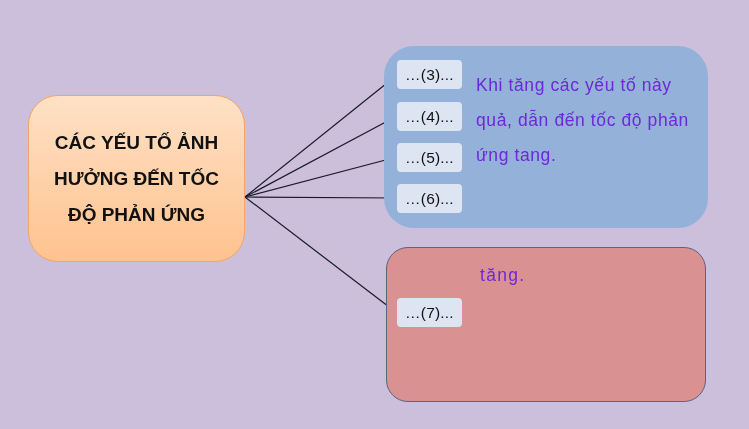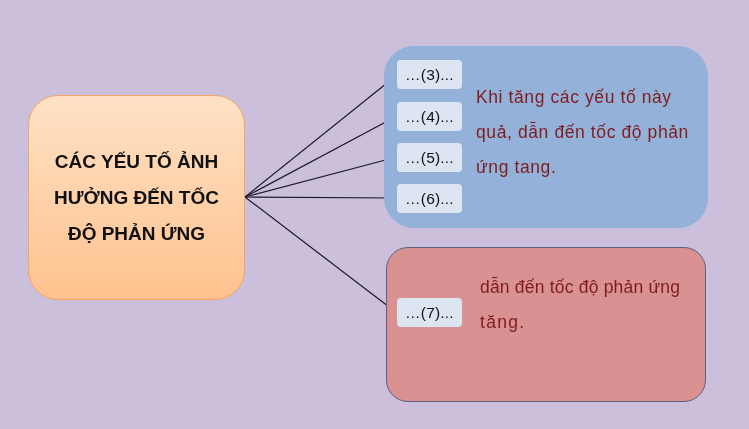--- a/index.html
+++ b/index.html
@@ -1,24 +1,24 @@
 <!DOCTYPE html>
 <html><head>
 <meta charset="utf-8">
 <style>
   html, body { margin:0; padding:0; }
   body { width:749px; height:429px; background:#cbbfdb; position:relative; overflow:hidden; font-family:"Liberation Sans", sans-serif; }
-  .center-box { position:absolute; left:28px; top:95px; width:217px; height:205px; border-radius:30px;
+  .center-box { position:absolute; left:28px; top:95px; width:217px; height:167px; border-radius:30px;
     background:linear-gradient(180deg,#fee1c6 0%,#ffc28e 100%); border:1.5px solid #f4a55e; box-sizing:border-box;
     display:flex; align-items:center; justify-content:center; text-align:center; }
   .center-box span { font-weight:bold; font-size:19px; line-height:36px; color:#111; padding:0 10px; }
   .blue-box { position:absolute; left:384px; top:46px; width:324px; height:182px; border-radius:30px; background:#94b2d9; }
   .red-box { position:absolute; left:386px; top:247px; width:320px; height:155px; border-radius:22px; background:#da9191; border:1.3px solid #5d6280; box-sizing:border-box; }
   .tag { position:absolute; width:65px; height:29px; background:#dde4f2; border-radius:4px; font-size:15.5px; color:#111; display:flex; align-items:center; justify-content:center; letter-spacing:0.2px; }
-  .desc { position:absolute; font-size:17.5px; color:#7f1d1d; line-height:35px; letter-spacing:0.6px;margin-top:12px; }
+  .desc { position:absolute; font-size:17.5px; color:#6d28d9; line-height:35px; letter-spacing:0.6px; }
   svg.lines { position:absolute; left:0; top:0; }
 </style>
 </head>
 <body>
 
 <svg class="lines" width="749" height="429">
   <g stroke="#1a1a2a" stroke-width="1.2" fill="none">
     <line x1="245" y1="197" x2="397" y2="75"></line>
     <line x1="245" y1="197" x2="397" y2="116"></line>
     <line x1="245" y1="197" x2="397" y2="157"></line>
@@ -38,15 +38,14 @@
 <div class="tag" style="left:397px;top:184px;">…(6)...</div>
 <div class="desc" style="left:476px;top:68px;">
   <div>Khi tăng các yếu tố này</div>
   <div>quả, dẫn đến tốc độ phản</div>
   <div>ứng tang.</div>
 </div>
 
 <div class="red-box"></div>
 <div class="tag" style="left:397px;top:298px;">…(7)...</div>
 <div class="desc" style="left:480px;top:258px;letter-spacing:1.3px;">
-  <div style="letter-spacing:0.2px;">dẫn đến tốc độ phản ứng</div>
   <div>tăng.</div>
 </div>
 
 </body></html>

